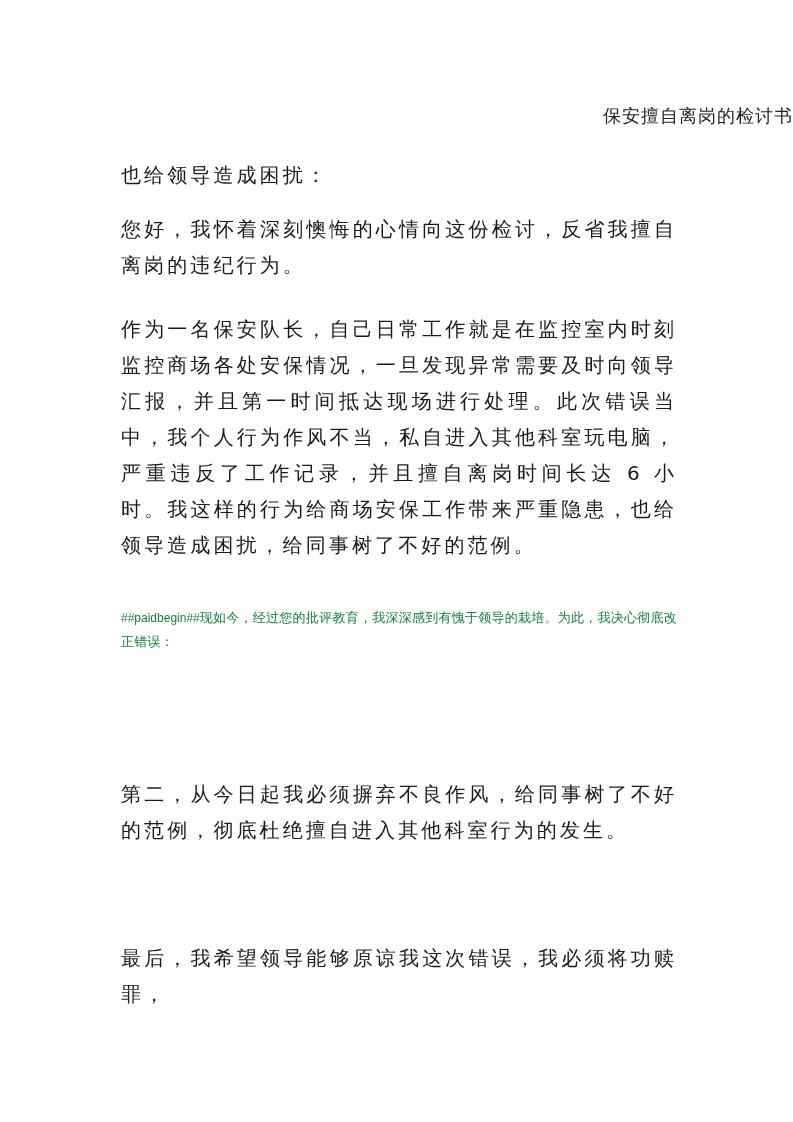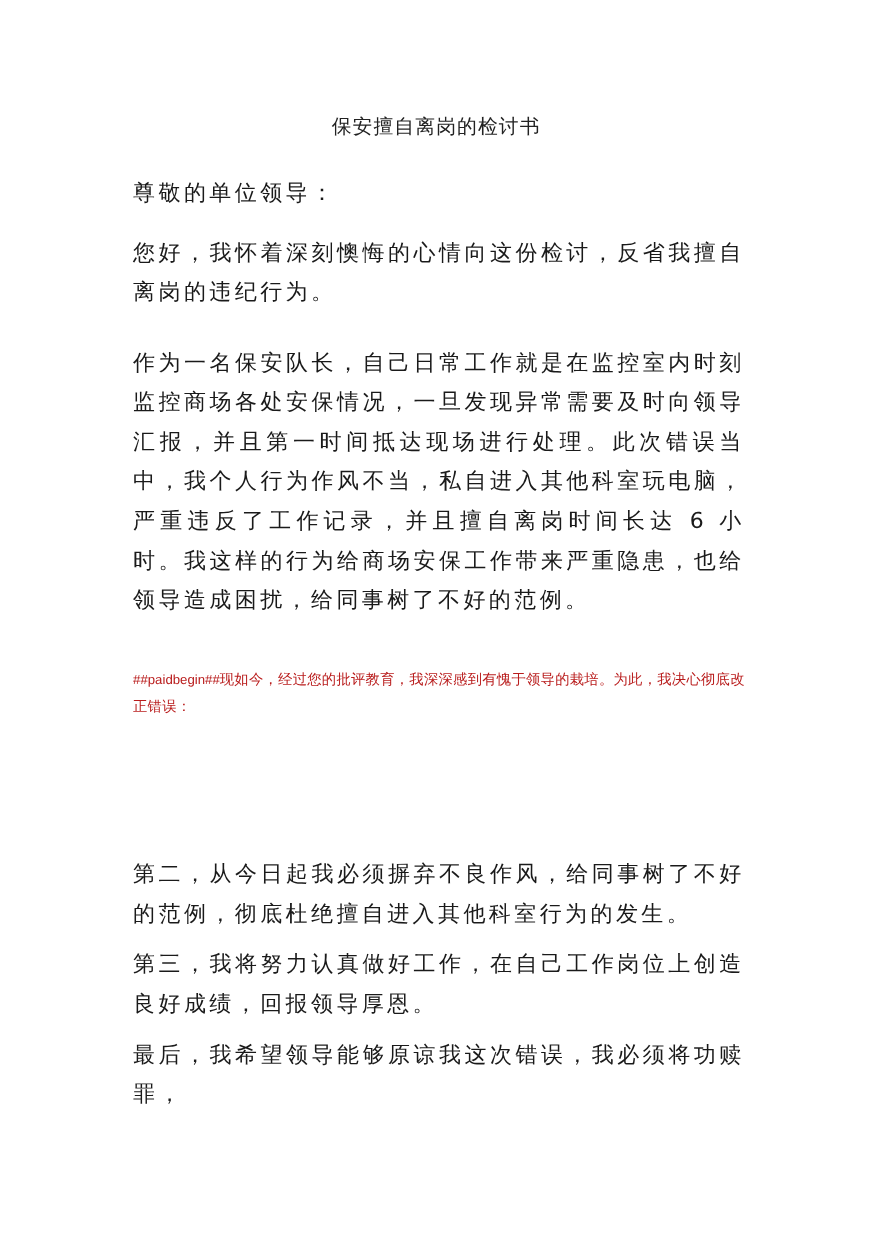--- a/index.html
+++ b/index.html
@@ -21,21 +21,21 @@
       top: 0;
       width: 793px;
       height: 1122px;
       background: #ffffff;
     }
     .title {
       position: absolute;
       left: 0;
       width: 793px;
       top: 104px;
-      text-align: center;
+      text-align: right;
       font-size: 18px;
       letter-spacing: 1px;
       line-height: 24px;
       color: #222222;
     }
     .body-text {
       position: absolute;
       left: 121px;
       width: 556px;
       font-size: 20px;
@@ -45,21 +45,21 @@
       text-align: justify;
       text-align-last: left;
       margin: 0;
     }
     .small-text {
       position: absolute;
       left: 121px;
       width: 556px;
       font-size: 13px;
       line-height: 24px;
-      color: #b91c1c;
+      color: #15803d;
       margin: 0;
       text-align: justify;
       text-align-last: left;
       letter-spacing: 0.2px;
     }
     .marker {
       font-family: "Liberation Sans", sans-serif;
       font-size: 12px;
       letter-spacing: 0;
     }
@@ -72,28 +72,27 @@
     .p-third { top: 858px; }
     .p-last { top: 940px; }
   </style>
 </head>
 <body>
 
 <div class="page">
 
   <div class="title">保安擅自离岗的检讨书</div>
 
-  <p class="body-text p-greeting">尊敬的单位领导：</p>
+  <p class="body-text p-greeting">也给领导造成困扰：</p>
 
   <p class="body-text p-intro">您好，我怀着深刻懊悔的心情向这份检讨，反省我擅自离岗的违纪行为。</p>
 
   <p class="body-text p-context">作为一名保安队长，自己日常工作就是在监控室内时刻监控商场各处安保情况，一旦发现异常需要及时向领导汇报，并且第一时间抵达现场进行处理。此次错误当中，我个人行为作风不当，私自进入其他科室玩电脑，严重违反了工作记录，并且擅自离岗时间长达 6 小时。我这样的行为给商场安保工作带来严重隐患，也给领导造成困扰，给同事树了不好的范例。</p>
 
   <p class="small-text p-paid"><span class="marker">##paidbegin##</span><span>现如今，经过您的批评教育，我深深感到有愧于领导的栽培。为此，我决心彻底改正错误：</span></p>
 
 
   <p class="body-text p-second">第二，从今日起我必须摒弃不良作风，给同事树了不好的范例，彻底杜绝擅自进入其他科室行为的发生。</p>
 
-  <p class="body-text p-third">第三，我将努力认真做好工作，在自己工作岗位上创造良好成绩，回报领导厚恩。</p>
 
   <p class="body-text p-last">最后，我希望领导能够原谅我这次错误，我必须将功赎罪，</p>
 
 </div>
 
 </body></html>

